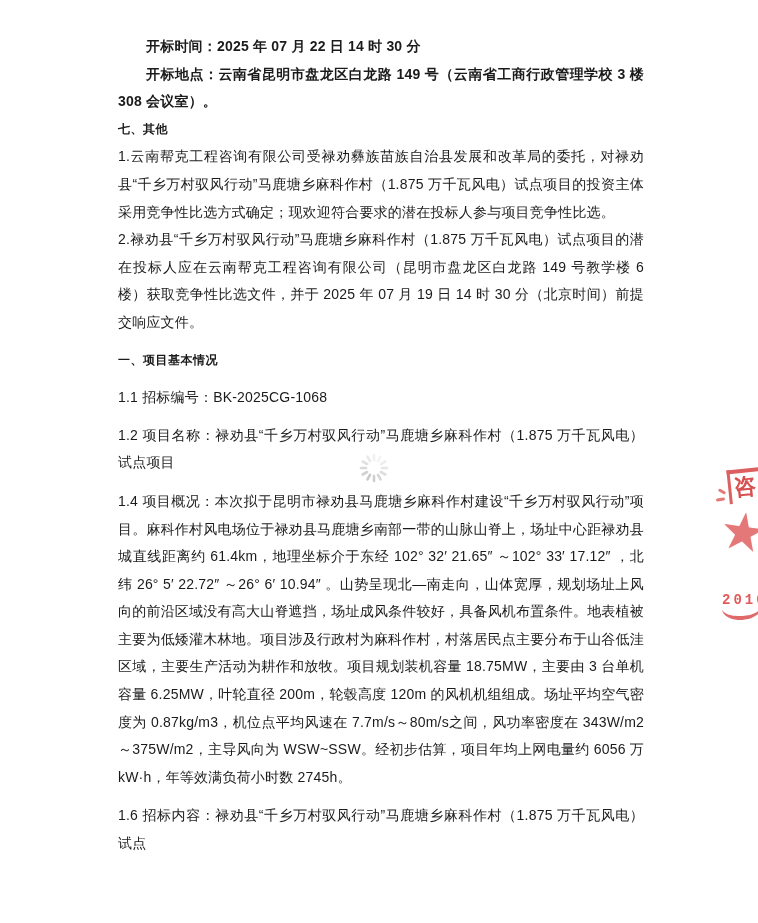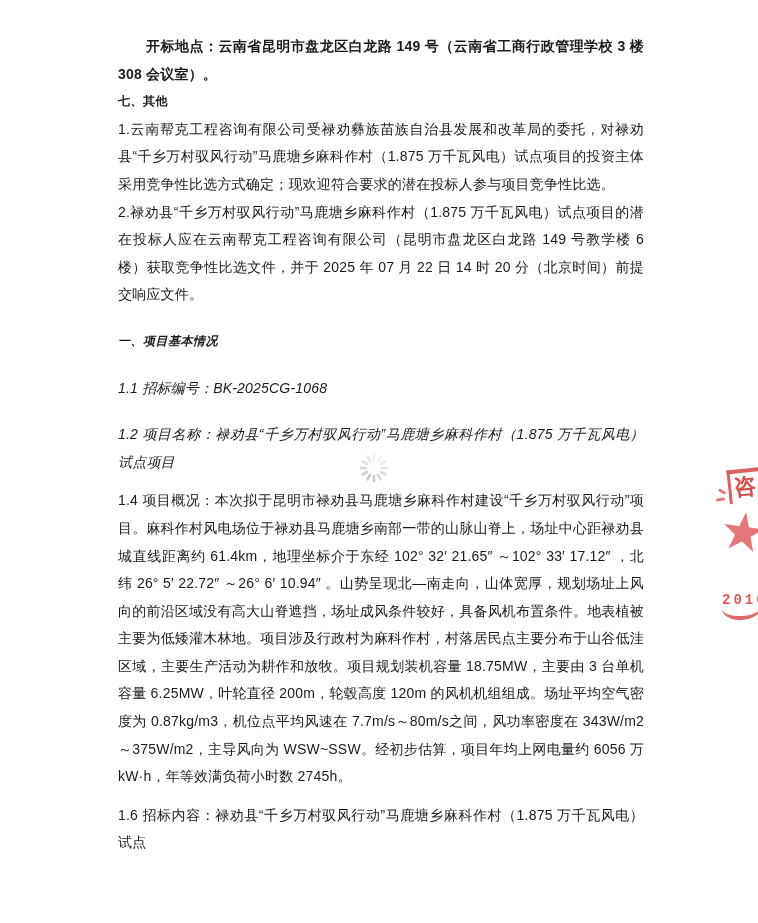--- a/index.html
+++ b/index.html
@@ -25,21 +25,21 @@
   .para {
     font-size: 14px;
     line-height: 27.6px;
     text-align: justify;
     text-justify: inter-character;
     letter-spacing: 0.2px;
   }
   .indent { text-indent: 2em; }
   .bold { font-weight: bold; }
   .heading { font-weight: bold; font-size: 12px; letter-spacing: 0.5px; }
-  .sp-sm { margin-top: 19px; font-style: italic; }
+  .sp-sm { margin-top: 10px; }
   .sp-md { margin-top: 11px; }
 
   
   .spinner {
     position: absolute;
     left: 358px;
     top: 452px;
     width: 32px;
     height: 32px;
   }
@@ -111,24 +111,25 @@
     border-radius: 0 0 50% 50% / 0 0 80% 80%;
     transform: rotate(-4deg);
   }
 </style>
 </head>
 <body>
 
 <div class="page">
 
   <div class="content">
+    <div class="para indent bold">开标时间：2025 年 07 月 22 日  14 时 30 分</div>
     <div class="para indent bold">开标地点：云南省昆明市盘龙区白龙路 149 号（云南省工商行政管理学校 3 楼 308 会议室）。</div>
     <div class="para heading">七、其他</div>
     <div class="para">1.云南帮克工程咨询有限公司受禄劝彝族苗族自治县发展和改革局的委托，对禄劝县“千乡万村驭风行动”马鹿塘乡麻科作村（1.875 万千瓦风电）试点项目的投资主体采用竞争性比选方式确定；现欢迎符合要求的潜在投标人参与项目竞争性比选。</div>
-    <div class="para">2.禄劝县“千乡万村驭风行动”马鹿塘乡麻科作村（1.875 万千瓦风电）试点项目的潜在投标人应在云南帮克工程咨询有限公司（昆明市盘龙区白龙路 149 号教学楼 6 楼）获取竞争性比选文件，并于 2025 年 07 月 22 日 14 时 20 分（北京时间）前提交响应文件。</div>
+    <div class="para">2.禄劝县“千乡万村驭风行动”马鹿塘乡麻科作村（1.875 万千瓦风电）试点项目的潜在投标人应在云南帮克工程咨询有限公司（昆明市盘龙区白龙路 149 号教学楼 6 楼）获取竞争性比选文件，并于 2025 年 07 月 19 日 14 时 30 分（北京时间）前提交响应文件。</div>
     <div class="para heading sp-sm">一、项目基本情况</div>
     <div class="para sp-sm">1.1 招标编号：BK-2025CG-1068</div>
     <div class="para sp-sm">1.2 项目名称：禄劝县“千乡万村驭风行动”马鹿塘乡麻科作村（1.875 万千瓦风电）试点项目</div>
     <div class="para sp-md">1.4 项目概况：本次拟于昆明市禄劝县马鹿塘乡麻科作村建设“千乡万村驭风行动”项目。麻科作村风电场位于禄劝县马鹿塘乡南部一带的山脉山脊上，场址中心距禄劝县城直线距离约 61.4km，地理坐标介于东经 102° 32′ 21.65″ ～102° 33′ 17.12″ ，北纬 26° 5′ 22.72″ ～26° 6′ 10.94″ 。山势呈现北—南走向，山体宽厚，规划场址上风向的前沿区域没有高大山脊遮挡，场址成风条件较好，具备风机布置条件。地表植被主要为低矮灌木林地。项目涉及行政村为麻科作村，村落居民点主要分布于山谷低洼区域，主要生产活动为耕作和放牧。项目规划装机容量 18.75MW，主要由 3 台单机容量 6.25MW，叶轮直径 200m，轮毂高度 120m 的风机机组组成。场址平均空气密度为 0.87kg/m3，机位点平均风速在 7.7m/s～80m/s之间，风功率密度在 343W/m2～375W/m2，主导风向为 WSW~SSW。经初步估算，项目年均上网电量约 6056 万 kW·h，年等效满负荷小时数 2745h。</div>
     <div class="para sp-md">1.6 招标内容：禄劝县“千乡万村驭风行动”马鹿塘乡麻科作村（1.875 万千瓦风电）试点</div>
   </div>
 
   <div class="spinner">
     <svg width="32" height="32" viewBox="0 0 32 32">
       <g stroke="#c9c9c9" stroke-width="2.6" stroke-linecap="round">

